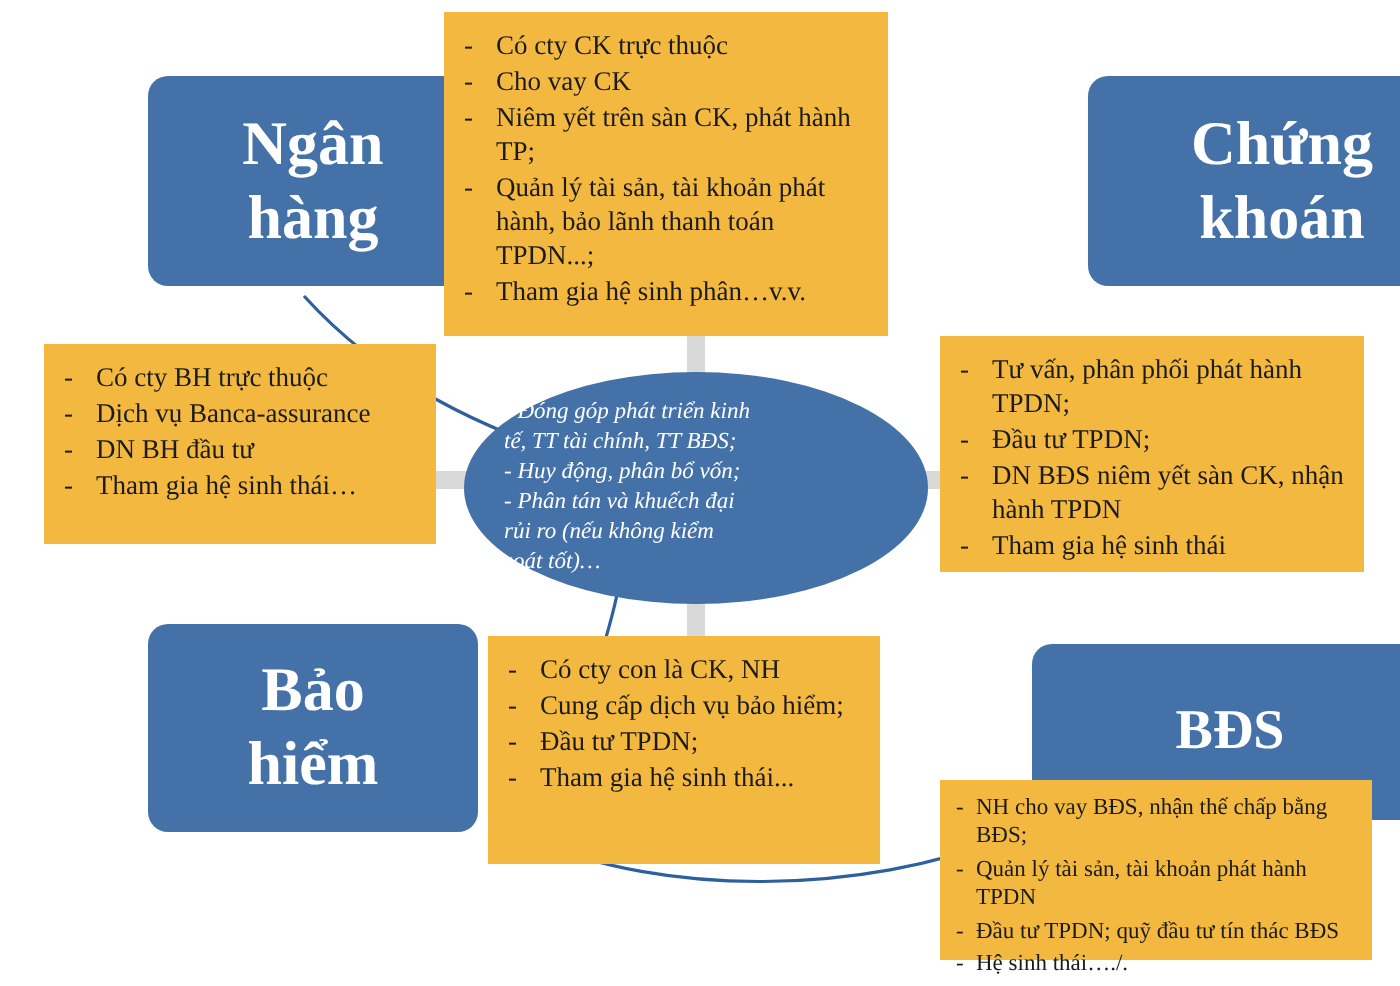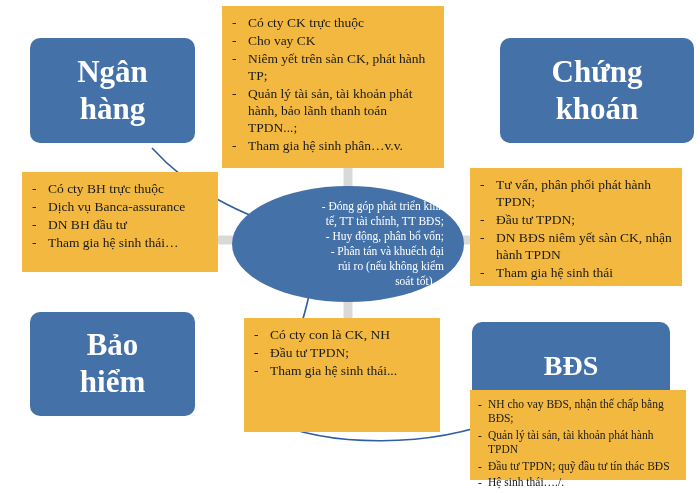--- a/index.html
+++ b/index.html
@@ -34,20 +34,21 @@
     border-radius: 10px;
     color: #ffffff;
     display: flex;
     align-items: center;
     justify-content: center;
     text-align: center;
     font-family: "Liberation Serif", serif;
     font-weight: bold;
     line-height: 1.18;
     box-sizing: border-box;
+    margin-left: 44px;
   }
   .pillar span { display: block; }
 
   #pillar-bank   { left: 30px;  top: 38px;  width: 165px; height: 105px; font-size: 31px; }
   #pillar-sec    { left: 500px; top: 38px;  width: 194px; height: 105px; font-size: 31px; }
   #pillar-ins    { left: 30px;  top: 312px; width: 165px; height: 104px; font-size: 31px; }
   #pillar-re     { left: 472px; top: 322px; width: 198px; height: 88px;  font-size: 28px; }
 
   
   .note {
@@ -106,22 +107,23 @@
     margin: 0;
     padding: 0;
     list-style: none;
   }
   #center-ellipse li {
     position: relative;
     padding-left: 11px;
     text-align: left;
   }
   #center-ellipse li.center-al {
-    text-align: right;
+    text-align: left;
     padding-left: 0;
+    font-style: italic;
   }
 </style>
 </head>
 <body>
 
 <div id="stage">
 
   <svg class="connectors" viewBox="0 0 700 493">
 
     <line x1="196" y1="240" x2="470" y2="240" stroke="#d9d9d9" stroke-width="9"></line>
@@ -183,21 +185,21 @@
       <li><span class="dash">-</span><span>Tư vấn, phân phối phát hành TPDN;</span></li>
       <li><span class="dash">-</span><span>Đầu tư TPDN;</span></li>
       <li><span class="dash">-</span><span>DN BĐS niêm yết sàn CK, nhận hành TPDN</span></li>
       <li><span class="dash">-</span><span>Tham gia hệ sinh thái</span></li>
     </ul>
   </div>
 
   <div class="note" id="note-ins-bottom">
     <ul>
       <li><span class="dash">-</span><span>Có cty con là CK, NH</span></li>
-      <li><span class="dash">-</span></li>
+      <li><span class="dash">-</span><span>Cung cấp dịch vụ bảo hiểm;</span></li>
       <li><span class="dash">-</span><span>Đầu tư TPDN;</span></li>
       <li><span class="dash">-</span><span>Tham gia hệ sinh thái...</span></li>
     </ul>
   </div>
 
   <div class="note" id="note-re-bottom">
     <ul>
       <li><span class="dash">-</span><span>NH cho vay BĐS, nhận thế chấp bằng BĐS;</span></li>
       <li><span class="dash">-</span><span>Quản lý tài sản, tài khoản phát hành TPDN</span></li>
       <li><span class="dash">-</span><span>Đầu tư TPDN; quỹ đầu tư tín thác BĐS</span></li>

